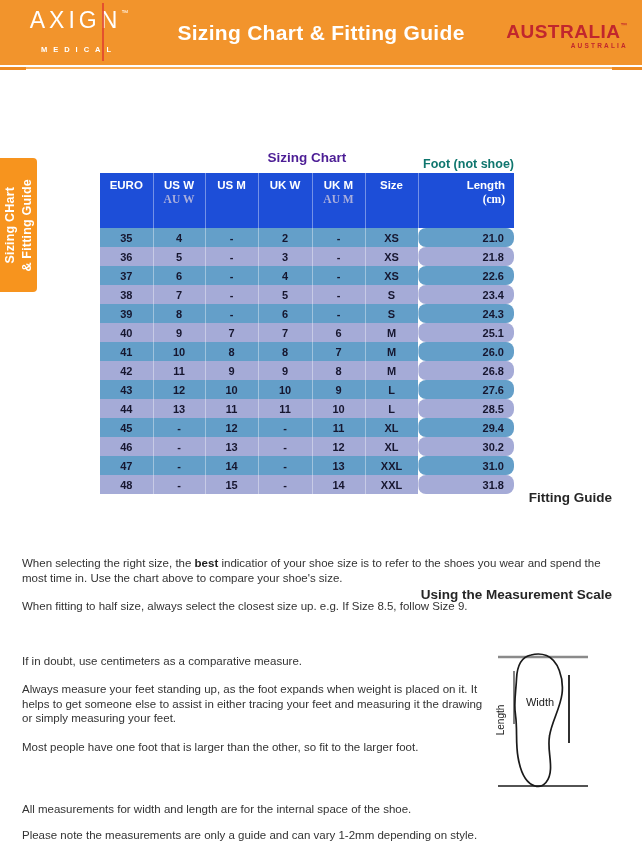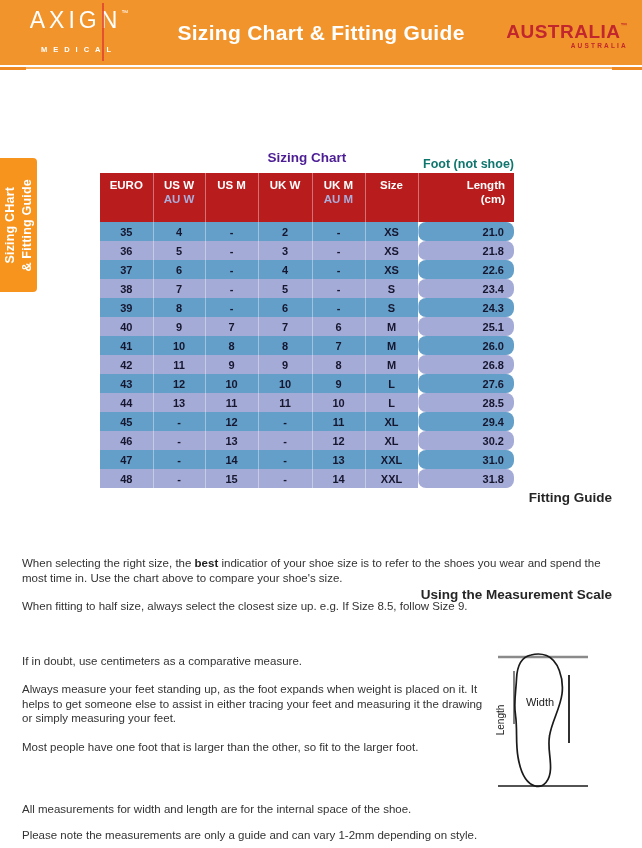--- a/index.html
+++ b/index.html
@@ -33,23 +33,23 @@
                    color:#ffffff; font-weight:700; font-size:12.5px; line-height:1.35;
                    text-align:center; white-space:pre; letter-spacing:.2px; }
 
   
   .chart-title { position:absolute; left:100px; top:150px; width:414px; text-align:center;
                  font-size:13.5px; font-weight:700; color:#4c1d95; }
   .chart-note  { position:absolute; left:100px; top:157px; width:414px; text-align:right;
                  font-size:12.5px; font-weight:700; color:#0f766e; }
   table.sizing { position:absolute; left:100px; top:173px; width:414px;
                  border-collapse:collapse; table-layout:fixed; }
-  table.sizing th { background:#b91c1c; color:#ffffff; font-size:11.5px; font-weight:700;
-                    vertical-align:top; padding:5px 0 3px 0; height:49px; line-height:1.25; }
-  table.sizing th .l2 { font-weight:700; }
+  table.sizing th { background:#1d4ed8; color:#ffffff; font-size:11.5px; font-weight:700;
+                    vertical-align:top; padding:5px 0 3px 0; height:55px; line-height:1.25; }
+  table.sizing th .l2 { font-weight:700;font-family:Liberation Serif, serif; }
   table.sizing th .l2.muted { color:#A9AEDC; }
   table.sizing th.len, table.sizing td.len { text-align:right; }
   table.sizing th.len { padding-right:9px; }
   table.sizing td.len { padding-right:10px;border-radius:8px; }
   table.sizing td { height:19px; text-align:center; font-size:11px; font-weight:700;
                     color:#16162f; padding:0; }
   table.sizing th + th, table.sizing td + td { border-left:1px solid rgba(255,255,255,.38); }
   table.sizing tbody tr:nth-child(odd)  td { background:#649FC9; }
   table.sizing tbody tr:nth-child(even) td { background:#A5ABD7; }
 

